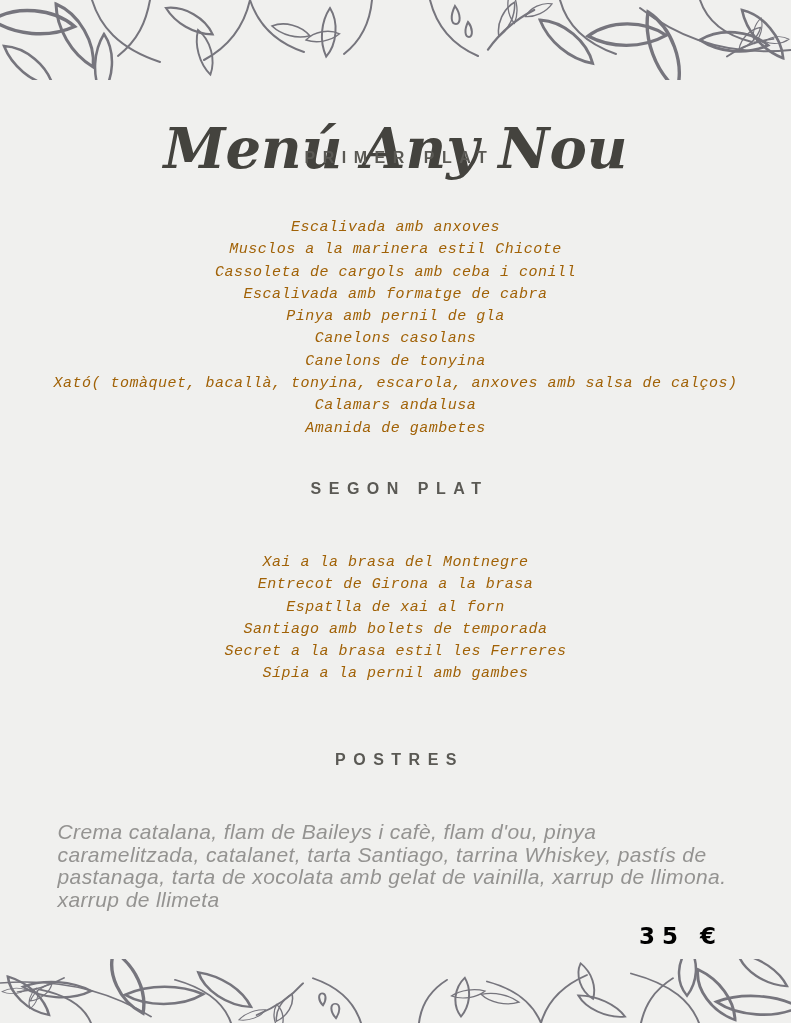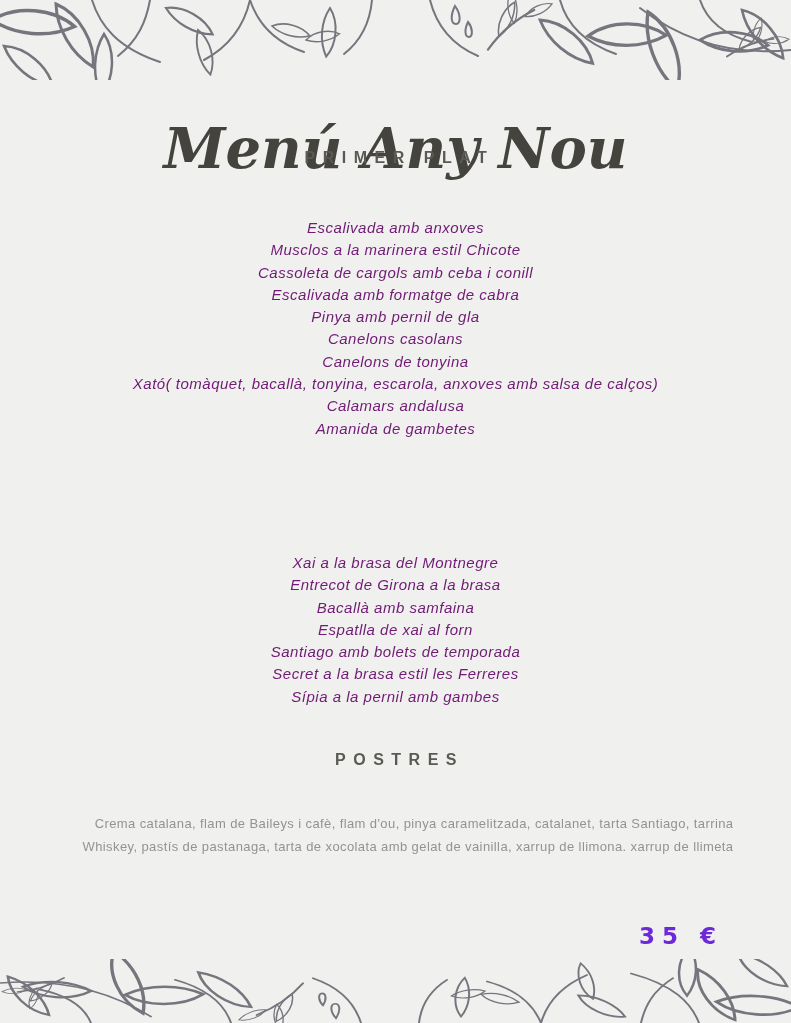--- a/index.html
+++ b/index.html
@@ -56,43 +56,45 @@
     width:100%;
     text-align:center;
   }
   .list-primer{ top:217px; }
   .list-segon{ top:552px; }
   .dish{
     font-style:italic;
     font-size:15px;
     line-height:22.3px;
     letter-spacing:0.5px;
-    color:#701a75;
+    color:#a16207;
+    font-family:Liberation Mono, monospace;
   }
   .postres-paragraph{
     position:absolute;
     top:800px;
     left:50%;
     transform:translateX(-50%);
     width:676px;
-    text-align:right;
-    font-size:13px;
+    text-align:left;
+    font-style:italic;
+    font-size:21px;
     line-height:22.6px;
     letter-spacing:0.4px;
     color:#949391;
   }
   .price{
     position:absolute;
     top:923px;
     right:68px;
     font-family:"DejaVu Sans", sans-serif;
     font-size:23px;
     font-weight:700;
     letter-spacing:7px;
-    color:#6d28d9;
+    color:#000000;
     white-space:nowrap;
   }
 </style>
 </head>
 <body>
 
 <div class="page">
 
   <svg class="deco deco-top" viewBox="0 0 791 80" preserveAspectRatio="none" aria-hidden="true">
     <defs>
@@ -144,24 +146,24 @@
     <div class="dish">Cassoleta de cargols amb ceba i conill</div>
     <div class="dish">Escalivada amb formatge de cabra</div>
     <div class="dish">Pinya amb pernil de gla</div>
     <div class="dish">Canelons casolans</div>
     <div class="dish">Canelons de tonyina</div>
     <div class="dish">Xató( tomàquet, bacallà, tonyina, escarola, anxoves amb salsa de calços)</div>
     <div class="dish">Calamars andalusa</div>
     <div class="dish">Amanida de gambetes</div>
   </div>
 
+  <div class="section-heading heading-segon">SEGON PLAT</div>
   <div class="dish-list list-segon">
     <div class="dish">Xai a la brasa del Montnegre</div>
     <div class="dish">Entrecot de Girona a la brasa</div>
-    <div class="dish">Bacallà amb samfaina</div>
     <div class="dish">Espatlla de xai al forn</div>
     <div class="dish">Santiago amb bolets de temporada</div>
     <div class="dish">Secret a la brasa estil les Ferreres</div>
     <div class="dish">Sípia a la pernil amb gambes</div>
   </div>
 
   <div class="section-heading heading-postres">POSTRES</div>
   <p class="postres-paragraph">Crema catalana, flam de Baileys i cafè, flam d'ou, pinya caramelitzada, catalanet, tarta Santiago, tarrina Whiskey, pastís de pastanaga, tarta de xocolata amb gelat de vainilla, xarrup de llimona. xarrup de llimeta</p>
 
   <div class="price">35 €</div>

